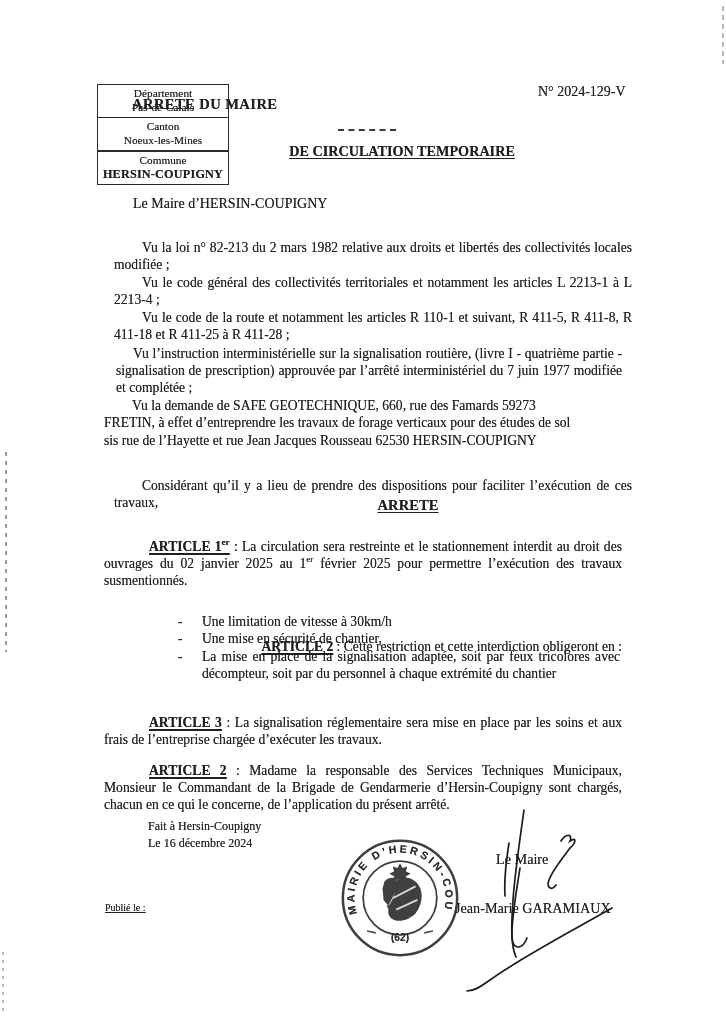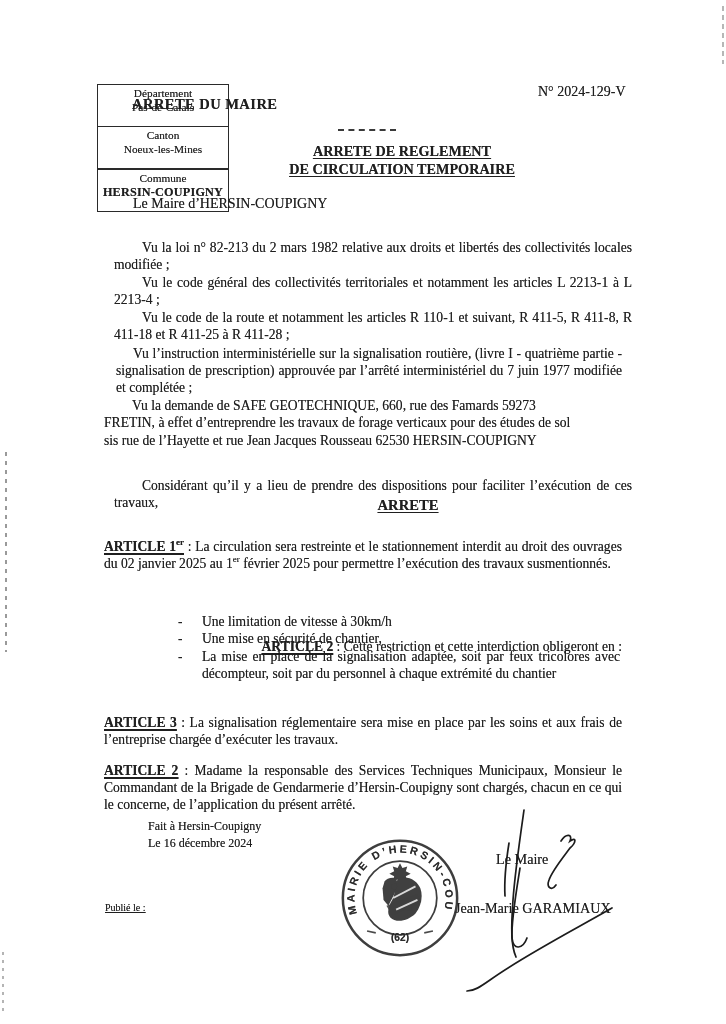--- a/index.html
+++ b/index.html
@@ -13,21 +13,21 @@
     text-shadow:0 0 0.6px rgba(30,30,30,0.65);
   }
   .abs{position:absolute;}
   
   .doc-number{left:538px;top:84px;font-size:14px;}
   .commune-box{
     left:97px;top:84px;width:130px;
     border:1.6px solid #2a2a2a;
     font-size:11.3px;line-height:13.5px;text-align:center;
   }
-  .commune-row{padding:2px 2px 12px 2px;border-bottom:1.4px solid #2a2a2a;}
+  .commune-row{padding:2px 2px 3px 2px;border-bottom:1.4px solid #2a2a2a;}
   .commune-row.thick{border-bottom:2.2px solid #2a2a2a;}
   .commune-row:last-child{border-bottom:none;}
   .commune-value.bold{font-weight:bold;font-size:12.2px;letter-spacing:0.2px;}
   .main-title{
     left:132px;top:96px;width:570px;
     font-weight:bold;font-size:14.6px;letter-spacing:0.4px;
   }
   .title-rule{left:338px;top:129px;width:58px;height:0;border-top:2px dashed #3a3a3a;}
   .subtitle{
     left:110px;top:143px;width:584px;text-align:center;
@@ -38,21 +38,21 @@
   .opening{left:133px;top:196px;font-size:14px;}
   .para{
     left:104px;width:518px;
     font-size:13.6px;line-height:17.4px;
     text-align:justify;
   }
   .indent{text-indent:28px;margin-left:10px;}
   .hang{left:116px;width:506px;text-indent:17px;}
   .lines div{white-space:nowrap;}
   .arrete-heading{left:105px;top:497px;width:606px;text-align:center;font-weight:bold;font-size:14.6px;}
-  .article-label{font-weight:bold;text-decoration:underline;text-underline-offset:2px;text-decoration-thickness:1.5px;}
+  .article-label{font-weight:bold;text-decoration:underline;text-underline-offset:2px;text-decoration-thickness:1.5px;margin-left:45px;}
   sup{font-size:9px;line-height:0;}
   .bullets{left:178px;top:613px;width:442px;font-size:13.6px;line-height:17.4px;}
   .bullet{display:flex;}
   .bullet .dash{width:24px;flex:0 0 24px;}
   .bullet .btxt{flex:1;text-align:justify;}
   
   .closing-line{left:148px;font-size:12px;}
   .sig-title{left:496px;top:851px;font-size:14.2px;}
   .sig-name{left:455px;top:900px;font-size:14.2px;}
   .published{left:105px;top:902px;font-size:10px;text-decoration:underline;}
@@ -94,21 +94,20 @@
     </div>
     <div class="commune-row">
       <div class="commune-label">Commune</div>
       <div class="commune-value bold">HERSIN-COUPIGNY</div>
     </div>
   </div>
 
   <div class="abs main-title">ARRETE DU MAIRE</div>
   <div class="abs title-rule"></div>
   <div class="abs subtitle">
-    <div class="u">ARRETE DE REGLEMENT</div>
     <div class="u">DE CIRCULATION TEMPORAIRE</div>
   </div>
 
   <div class="abs opening">Le Maire d’HERSIN-COUPIGNY</div>
 
   <p class="abs para indent" style="top:225px">Vu la loi n° 82-213 du 2 mars 1982 relative aux droits et libertés des collectivités locales modifiée ;</p>
   <p class="abs para indent" style="top:260px">Vu le code général des collectivités territoriales et notamment les articles L 2213-1 à L 2213-4 ;</p>
   <p class="abs para indent" style="top:295px">Vu le code de la route et notamment les articles R 110-1 et suivant, R 411-5, R 411-8, R 411-18 et R 411-25 à R 411-28 ;</p>
   <p class="abs para hang" style="top:331px">Vu l’instruction interministérielle sur la signalisation routière, (livre I - quatrième partie - signalisation de prescription) approuvée par l’arrêté interministériel du 7 juin 1977 modifiée et complétée ;</p>
   <div class="abs para lines" style="top:397px;text-align:left;">

